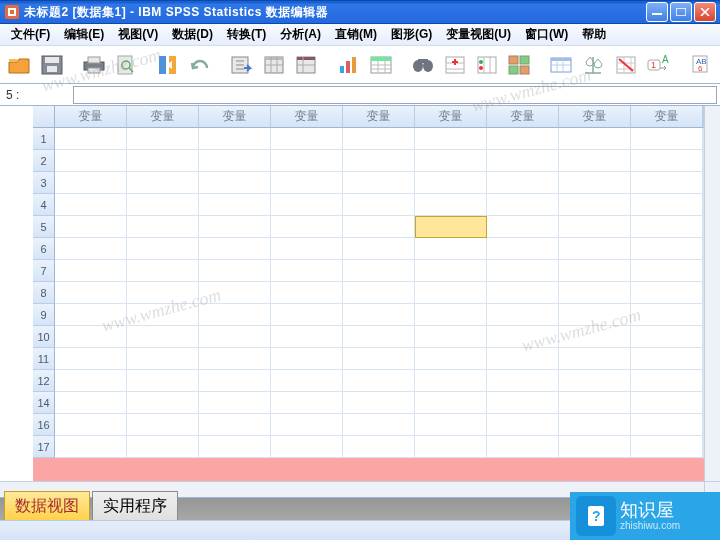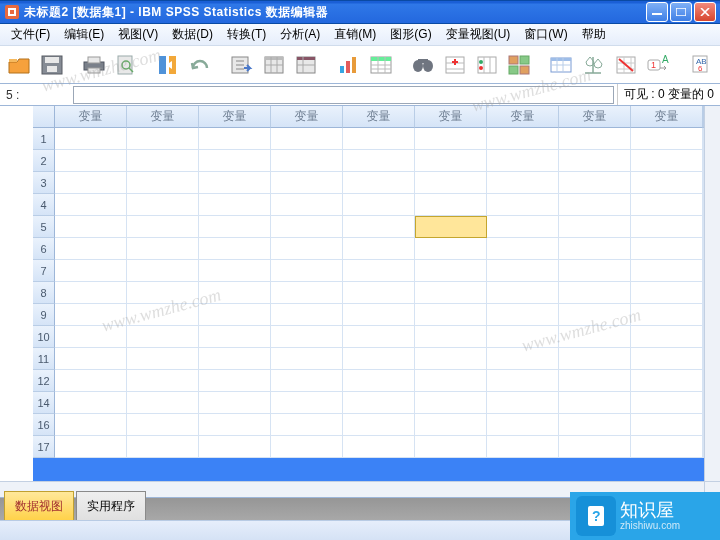--- a/index.html
+++ b/index.html
@@ -4,48 +4,48 @@
 <style>
 * { box-sizing: border-box; margin: 0; padding: 0; -webkit-font-smoothing: antialiased; }
 html, body { width: 720px; height: 540px; overflow: hidden; font-family: "Microsoft YaHei", SimSun, Arial, sans-serif; font-size: 12px; background: #fff; position: relative; }
 .titlebar { height: 24px; background: linear-gradient(#1a5fd6, #1a5fd6 2px, #2f78e8 3px, #2266dd 24px); display: flex; align-items: center; padding: 0 4px; border-top: 1px solid #0a4aa3; border-bottom: 1px solid #0a4aa3; }
 .titlebar .icon { width: 16px; height: 16px; margin-right: 4px; display:flex;align-items:center;justify-content:center;}
 .titlebar .title { color: #fff; font-weight: bold; font-size: 12px; flex: 1; letter-spacing:.5px; white-space:nowrap;overflow:hidden;}
 .titlebar .tbtn { width: 22px; height: 20px; margin-left: 2px; border: 1px solid #fff; border-radius: 3px; background: linear-gradient(#7fb0f6,#3f7fe6); display:flex;align-items:center;justify-content:center;}
 .titlebar .close { background: linear-gradient(#f38a7d,#d6452e);}
 .titlebar .tbtn svg { display:block; }
 
-.menubar { height: 22px; background: linear-gradient(#f7faff,#e6eefb); border-bottom: 1px solid #d0dcec; display:flex; align-items:center; padding: 0 4px; }
+.menubar { height: 22px; background: linear-gradient(#f7faff,#e6eefb); border-bottom: 1px solid #d0dcec; display:flex; align-items:center; padding: 0 4px; font-weight: bold; }
 .menu-item { padding: 2px 7px; color: #000; cursor:default;}
 
 .toolbar { height: 38px; background:#fff; border-bottom: 1px solid #9db6d8; display:flex; align-items:center; padding: 2px 6px; gap:4px;}
 .tool { width:30px; height:30px; display:flex; align-items:center; justify-content:center;}
 .tool svg { display:block; }
 
 .infobar { height: 22px; background:#fff; border-bottom: 1px solid #9db6d8; display:flex; align-items:center; }
 .infobar .cell-label { width: 70px; padding-left:6px; color:#333;}
 .infobar .cell-input { flex:1; height:18px; border:1px solid #9ba7b7; margin: 0 3px; background:#fff;}
 .infobar .visibility { padding: 0 6px; color:#000; border-left:1px solid #ccc; height:100%; display:flex; align-items:center; white-space:nowrap;}
 
 .grid-wrap { position:absolute; top:106px; bottom:42px; left:0; right:0; border-bottom:1px solid #9db6d8;}
-.grid { position:absolute; top:0; left:0; right:16px; bottom:16px; overflow:hidden; background:#3b82f6;margin-left:33px;}
+.grid { position:absolute; top:0; left:0; right:16px; bottom:16px; overflow:hidden; background:#fca5a5;margin-left:33px;}
 .col-headers { display:flex; height:22px; position:absolute; top:0; left:0; right:0; }
 .corner { width:38px; height:22px; background: linear-gradient(#eaf2fc,#d5e4f7); border-right:1px solid #9db6d8; border-bottom:1px solid #9db6d8;}
 .col-head { flex:0 0 72px; height:22px; background: linear-gradient(#eaf2fc,#d5e4f7); border-right:1px solid #b9cde6; border-bottom:1px solid #9db6d8; text-align:center; color:#6f7f93; display:flex; align-items:center; justify-content:center;}
 .rows { position:absolute; top:22px; left:0; right:0; bottom:0;}
 .row { display:flex; height:22px;}
 .row-head { width:38px; height:22px; background: linear-gradient(#eaf2fc,#d5e4f7); border-right:1px solid #9db6d8; border-bottom:1px solid #b9cde6; text-align:center; color:#4a5a6e; font-size:11px; display:flex;align-items:center;justify-content:center;}
 .cell { flex:0 0 72px; height:22px; border-right:1px solid #d6e3f3; border-bottom:1px solid #d6e3f3; background:#fff;}
 .cell.selected { background:#ffe69a; border:1px solid #c4a62f; outline:1px solid #c4a62f; outline-offset:-1px;}
 .vscroll { position:absolute; top:0; right:0; width:16px; bottom:16px; background:#eef2f8; border-left:1px solid #c3d0e2;}
 .hscroll { position:absolute; left:0; right:16px; bottom:0; height:16px; background:#eef2f8; border-top:1px solid #c3d0e2;}
 .scroll-corner{position:absolute;right:0;bottom:0;width:16px;height:16px;background:#eef2f8;border-top:1px solid #c3d0e2;border-left:1px solid #c3d0e2;}
 
 .tabs-bar { position:absolute; bottom:20px; left:0; right:0; height:22px; background:linear-gradient(#969696,#a8a8a8); display:flex; align-items:flex-end; padding-left:4px;}
-.tab { height:20px; padding:14px 10px; margin-right:2px; font-size:12px; border:1px solid #8a8a8a; border-bottom:none; background:linear-gradient(#efefef,#e0e0e0); display:flex;align-items:center;}
+.tab { height:20px; padding:14px 10px; margin-right:2px; font-size:16px; border:1px solid #8a8a8a; border-bottom:none; background:linear-gradient(#efefef,#e0e0e0); display:flex;align-items:center;}
 .tab.active { background:linear-gradient(#ffe89a,#ffd24a); color:#8b2a2a; border-color:#c0a030;}
 .tab.active span { color:#a33030;}
 
 .statusbar { position:absolute; bottom:0; left:0; right:0; height:20px; background:linear-gradient(#e6eefb,#d5e2f5); border-top:1px solid #b8cbe4; display:flex; align-items:center; justify-content:flex-end; padding-right:8px; color:#333;}
 
 .promo { position:absolute; right:0; bottom:0; height:48px; width:150px; background:#2aa5e8; display:flex; align-items:center; overflow:hidden;}
 .promo .badge { width:40px; height:40px; margin:0 4px 0 6px; border-radius:6px; background:#1690d8; display:flex; align-items:center; justify-content:center;}
 .promo .txt { display:flex; flex-direction:column; line-height:1.1;}
 .promo .big { color:#fff; font-size:18px; font-weight:normal;}
 .promo .small { color:#cde9f8; font-size:10px;}
@@ -243,21 +243,20 @@
         <rect x="2" y="2" width="14" height="16" fill="#fff" stroke="#aaa"></rect>
         <text x="5" y="10" font-size="8" fill="#36a">AB</text>
         <text x="7" y="17" font-size="8" fill="#e33">6</text>
       </svg>
     </span>
 </div>
 
 <div class="infobar">
   <span class="cell-label">5 :</span>
   <span class="cell-input"></span>
-  <span class="visibility">可见 : 0 变量的 0</span>
 </div>
 
 <div class="grid-wrap">
   <div class="grid">
     <div class="col-headers">
       <div class="corner"></div>
     <div class="col-head">变量</div>
         <div class="col-head">变量</div>
         <div class="col-head">变量</div>
         <div class="col-head">变量</div>

